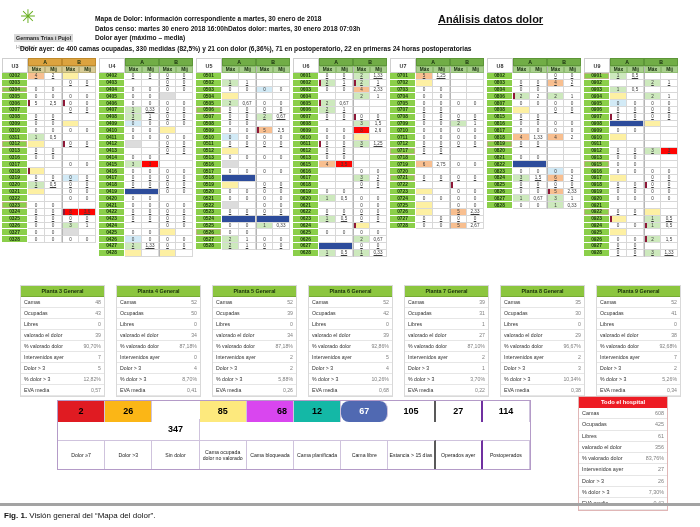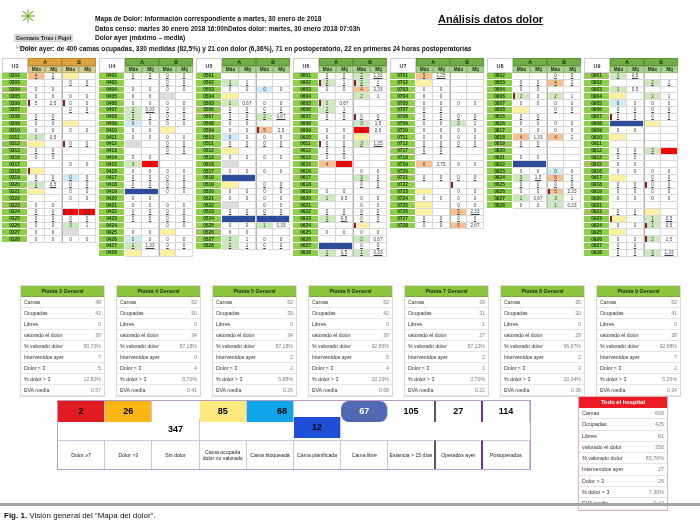--- a/index.html
+++ b/index.html
@@ -2252,22 +2252,22 @@
           <div class="fv">0,34</div>
         </div>
       </div>
     </div>
 
   <div class="legend">
       <div class="lv" style="background: rgb(224, 27, 34); color: rgb(0, 0, 0);">2</div>
       <div class="lv" style="background: rgb(251, 182, 22); color: rgb(0, 0, 0);">26</div>
       <div class="lv" style="background: rgb(255, 255, 255); color: rgb(0, 0, 0); margin-top: 18px;">347</div>
       <div class="lv" style="background: rgb(253, 233, 125); color: rgb(0, 0, 0);">85</div>
-      <div class="lv" style="background: #0ea5e9; color: rgb(0, 0, 0); padding-left: 24px;">68</div>
-      <div class="lv" style="background: #1d4ed8; color: rgb(0, 0, 0); margin-top: 16px;">12</div>
+      <div class="lv" style="background: #d946ef; color: rgb(0, 0, 0); padding-left: 24px;">68</div>
+      <div class="lv" style="background: #14b8a6; color: rgb(0, 0, 0);">12</div>
       <div class="lv" style="background: rgb(80, 105, 178); color: rgb(255, 255, 255); border-radius: 8px;">67</div>
       <div class="lv sep-dark" style="background: rgb(255, 255, 255); color: rgb(0, 0, 0);">105</div>
       <div class="lv sep-purple" style="background: rgb(255, 255, 255); color: rgb(0, 0, 0);">27</div>
       <div class="lv" style="background: rgb(255, 255, 255); color: rgb(0, 0, 0);">114</div>
       <div class="ll">Dolor ≥7</div>
       <div class="ll">Dolor &gt;3</div>
       <div class="ll">Sin dolor</div>
       <div class="ll">Cama ocupada dolor no valorado</div>
       <div class="ll">Cama bloqueada</div>
       <div class="ll">Cama planificada</div>

